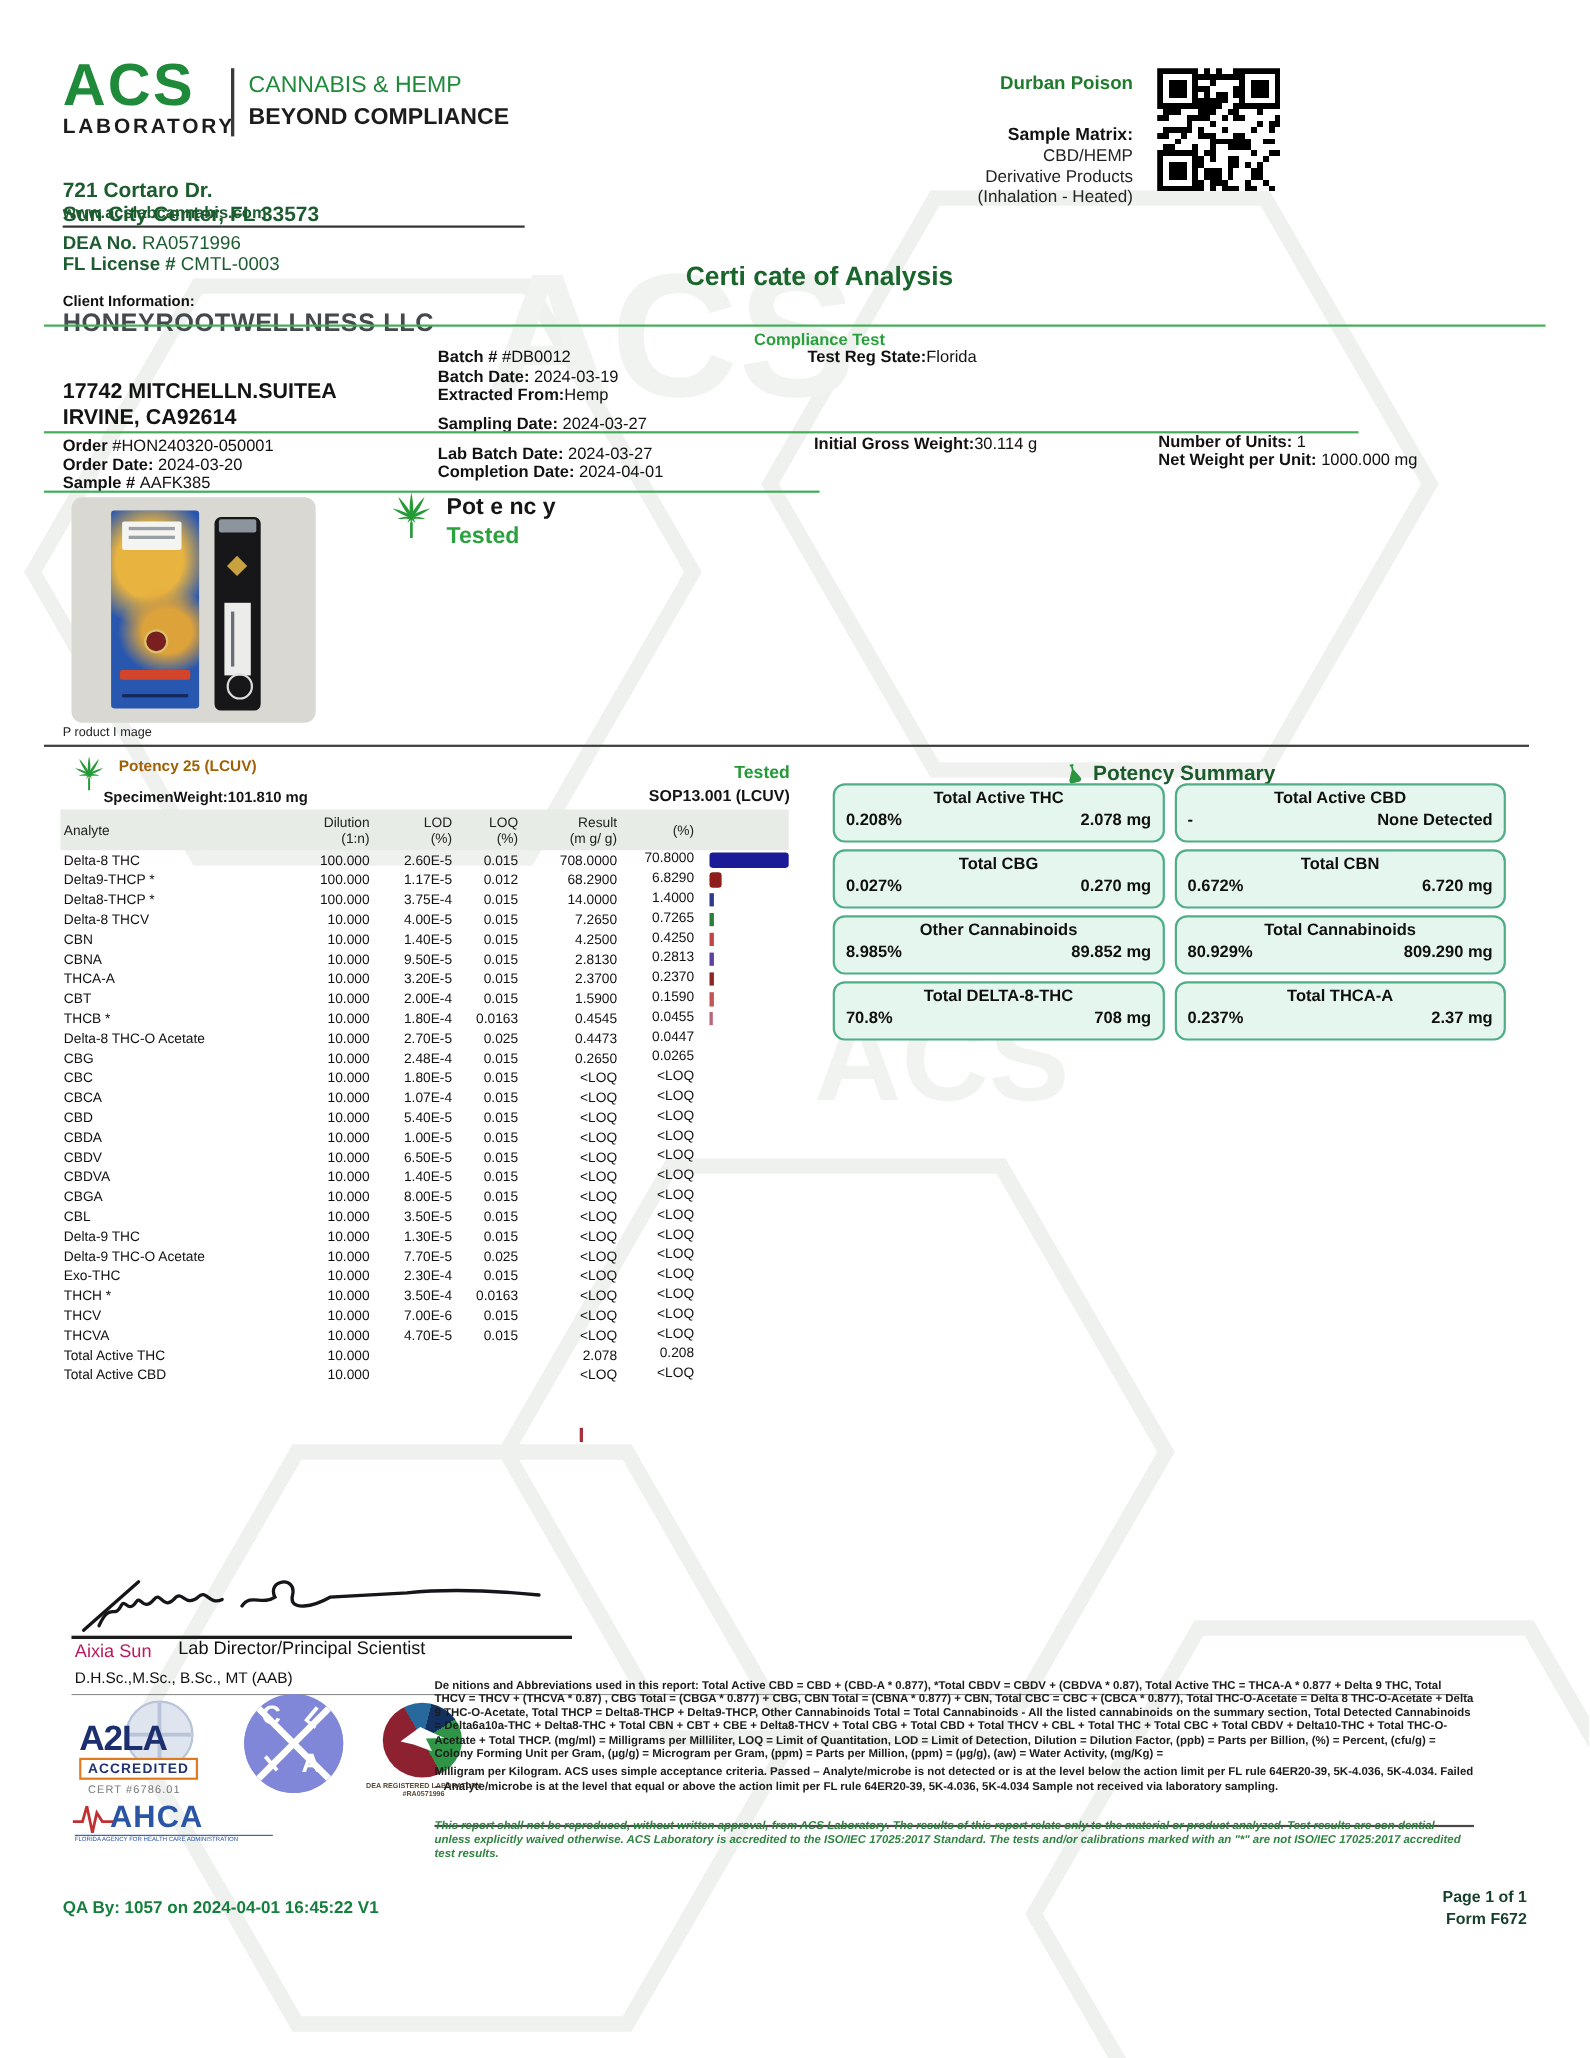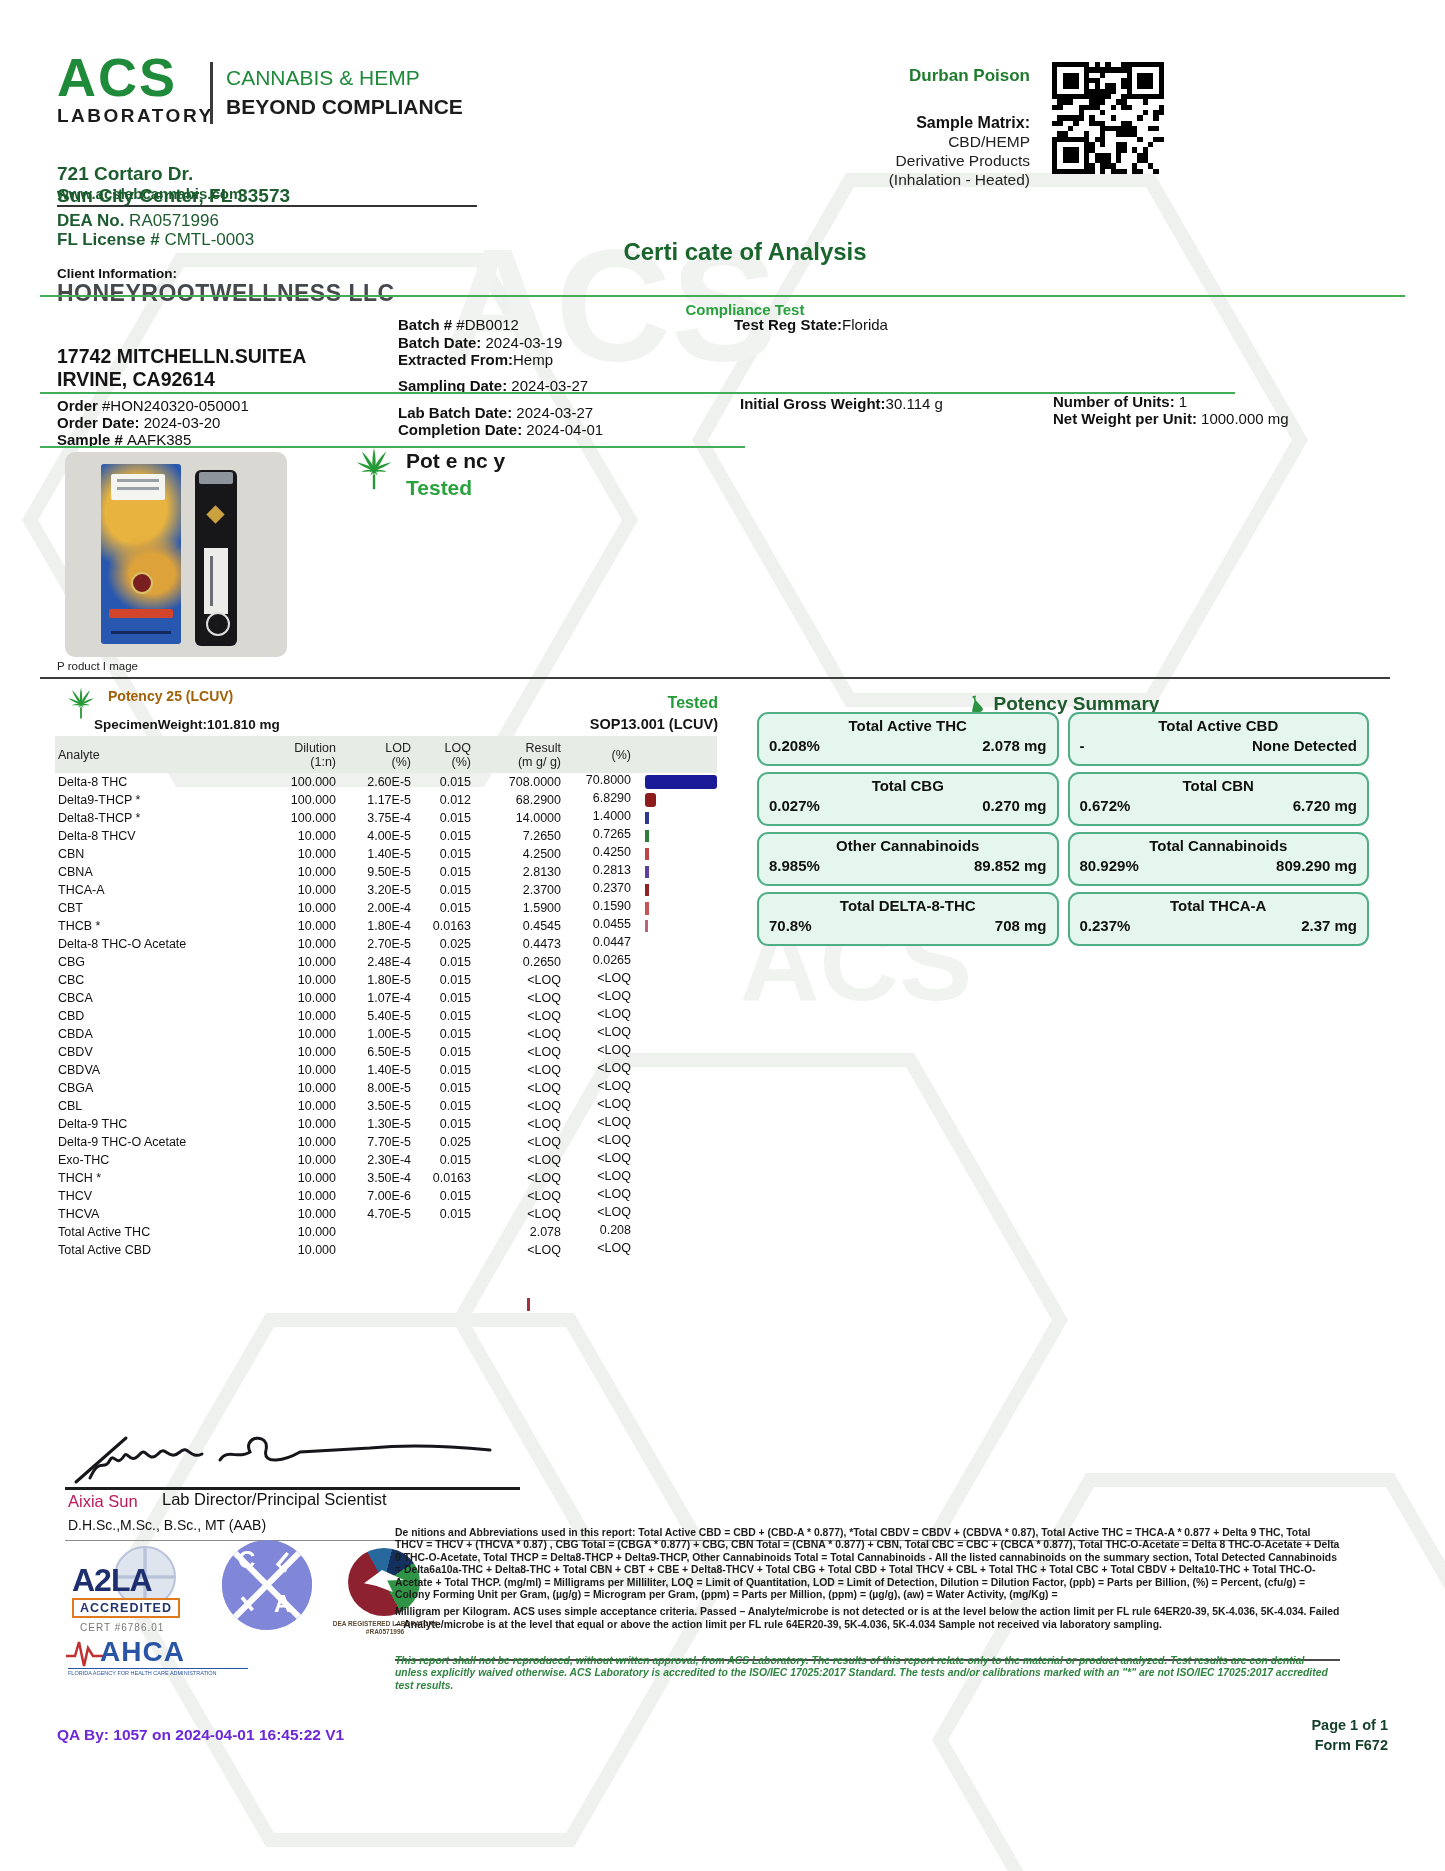--- a/index.html
+++ b/index.html
@@ -119,21 +119,21 @@
   .deal{left:330px;top:1548px;width:110px;text-align:center;}
   .deac{position:absolute;left:18px;top:0;width:72px;height:68px;border-radius:50%;
         background:conic-gradient(from 230deg,#8e2130 0 28%,#27699c 28% 40%,#13305e 40% 52%,#2f9446 52% 78%,#8e2130 78% 100%);}
   .eagle{position:absolute;left:34px;top:22px;width:40px;height:22px;background:#fff;
          clip-path:polygon(0 60%,45% 0,100% 45%,58% 48%,72% 100%,30% 72%);}
   .deatxt{position:absolute;left:0;top:72px;width:110px;font-size:6.5px;font-weight:bold;color:#5a4a30;line-height:8px;}
   .ahca{left:66px;top:1636px;width:180px;}
   .ahca-txt{position:absolute;left:34px;top:0px;font-size:28px;font-weight:bold;color:#2a55a5;letter-spacing:1px;}
   .ahca-cap{position:absolute;left:2px;top:32px;width:180px;font-size:5.5px;color:#2a55a5;border-top:1px solid #2a55a5;padding-top:1px;}
   
-  .qa{left:57px;top:1726px;font-size:15.5px;font-weight:bold;color:#6d28d9;}
+  .qa{left:57px;top:1726px;font-size:15.5px;font-weight:bold;color:#15803d;}
   .pg{left:1200px;top:1717px;width:188px;text-align:right;font-size:14.5px;font-weight:bold;color:#163f2b;}
   .form{left:1200px;top:1737px;width:188px;text-align:right;font-size:14.5px;font-weight:bold;color:#163f2b;}
 </style>
 </head>
 <body>
 
 <div class="page">
 
   <svg class="wm" width="1445" height="1871" viewBox="0 0 1445 1871">
     <g fill="none" stroke="#eff1ef" stroke-width="14">

